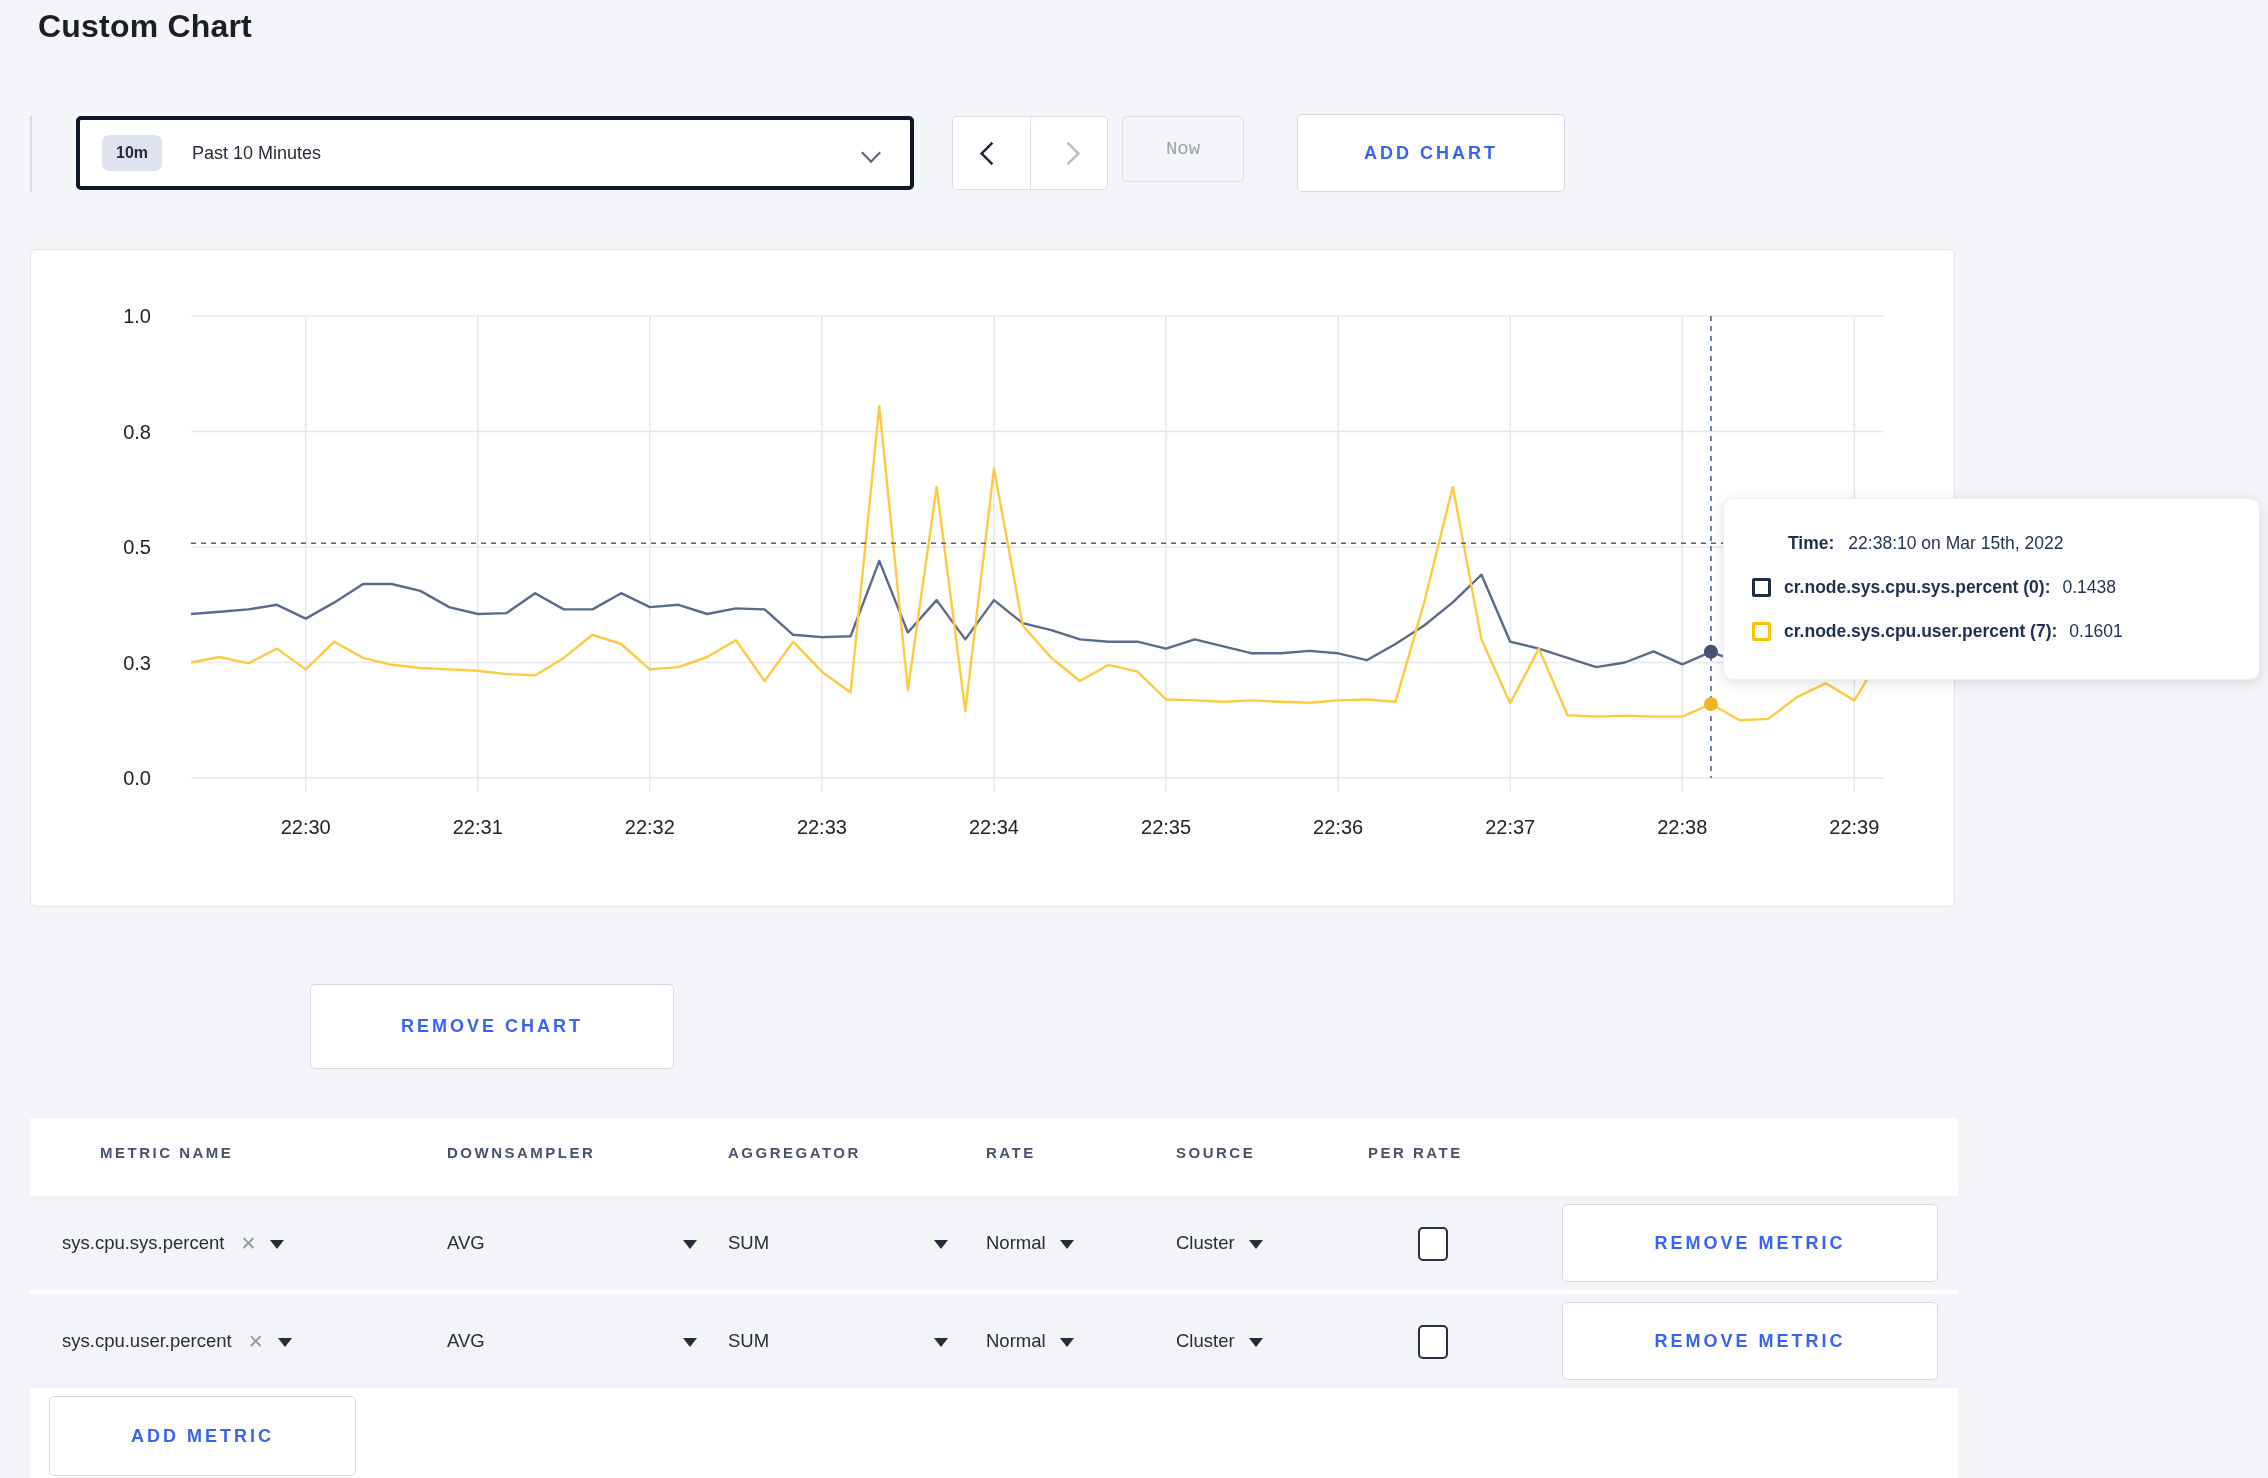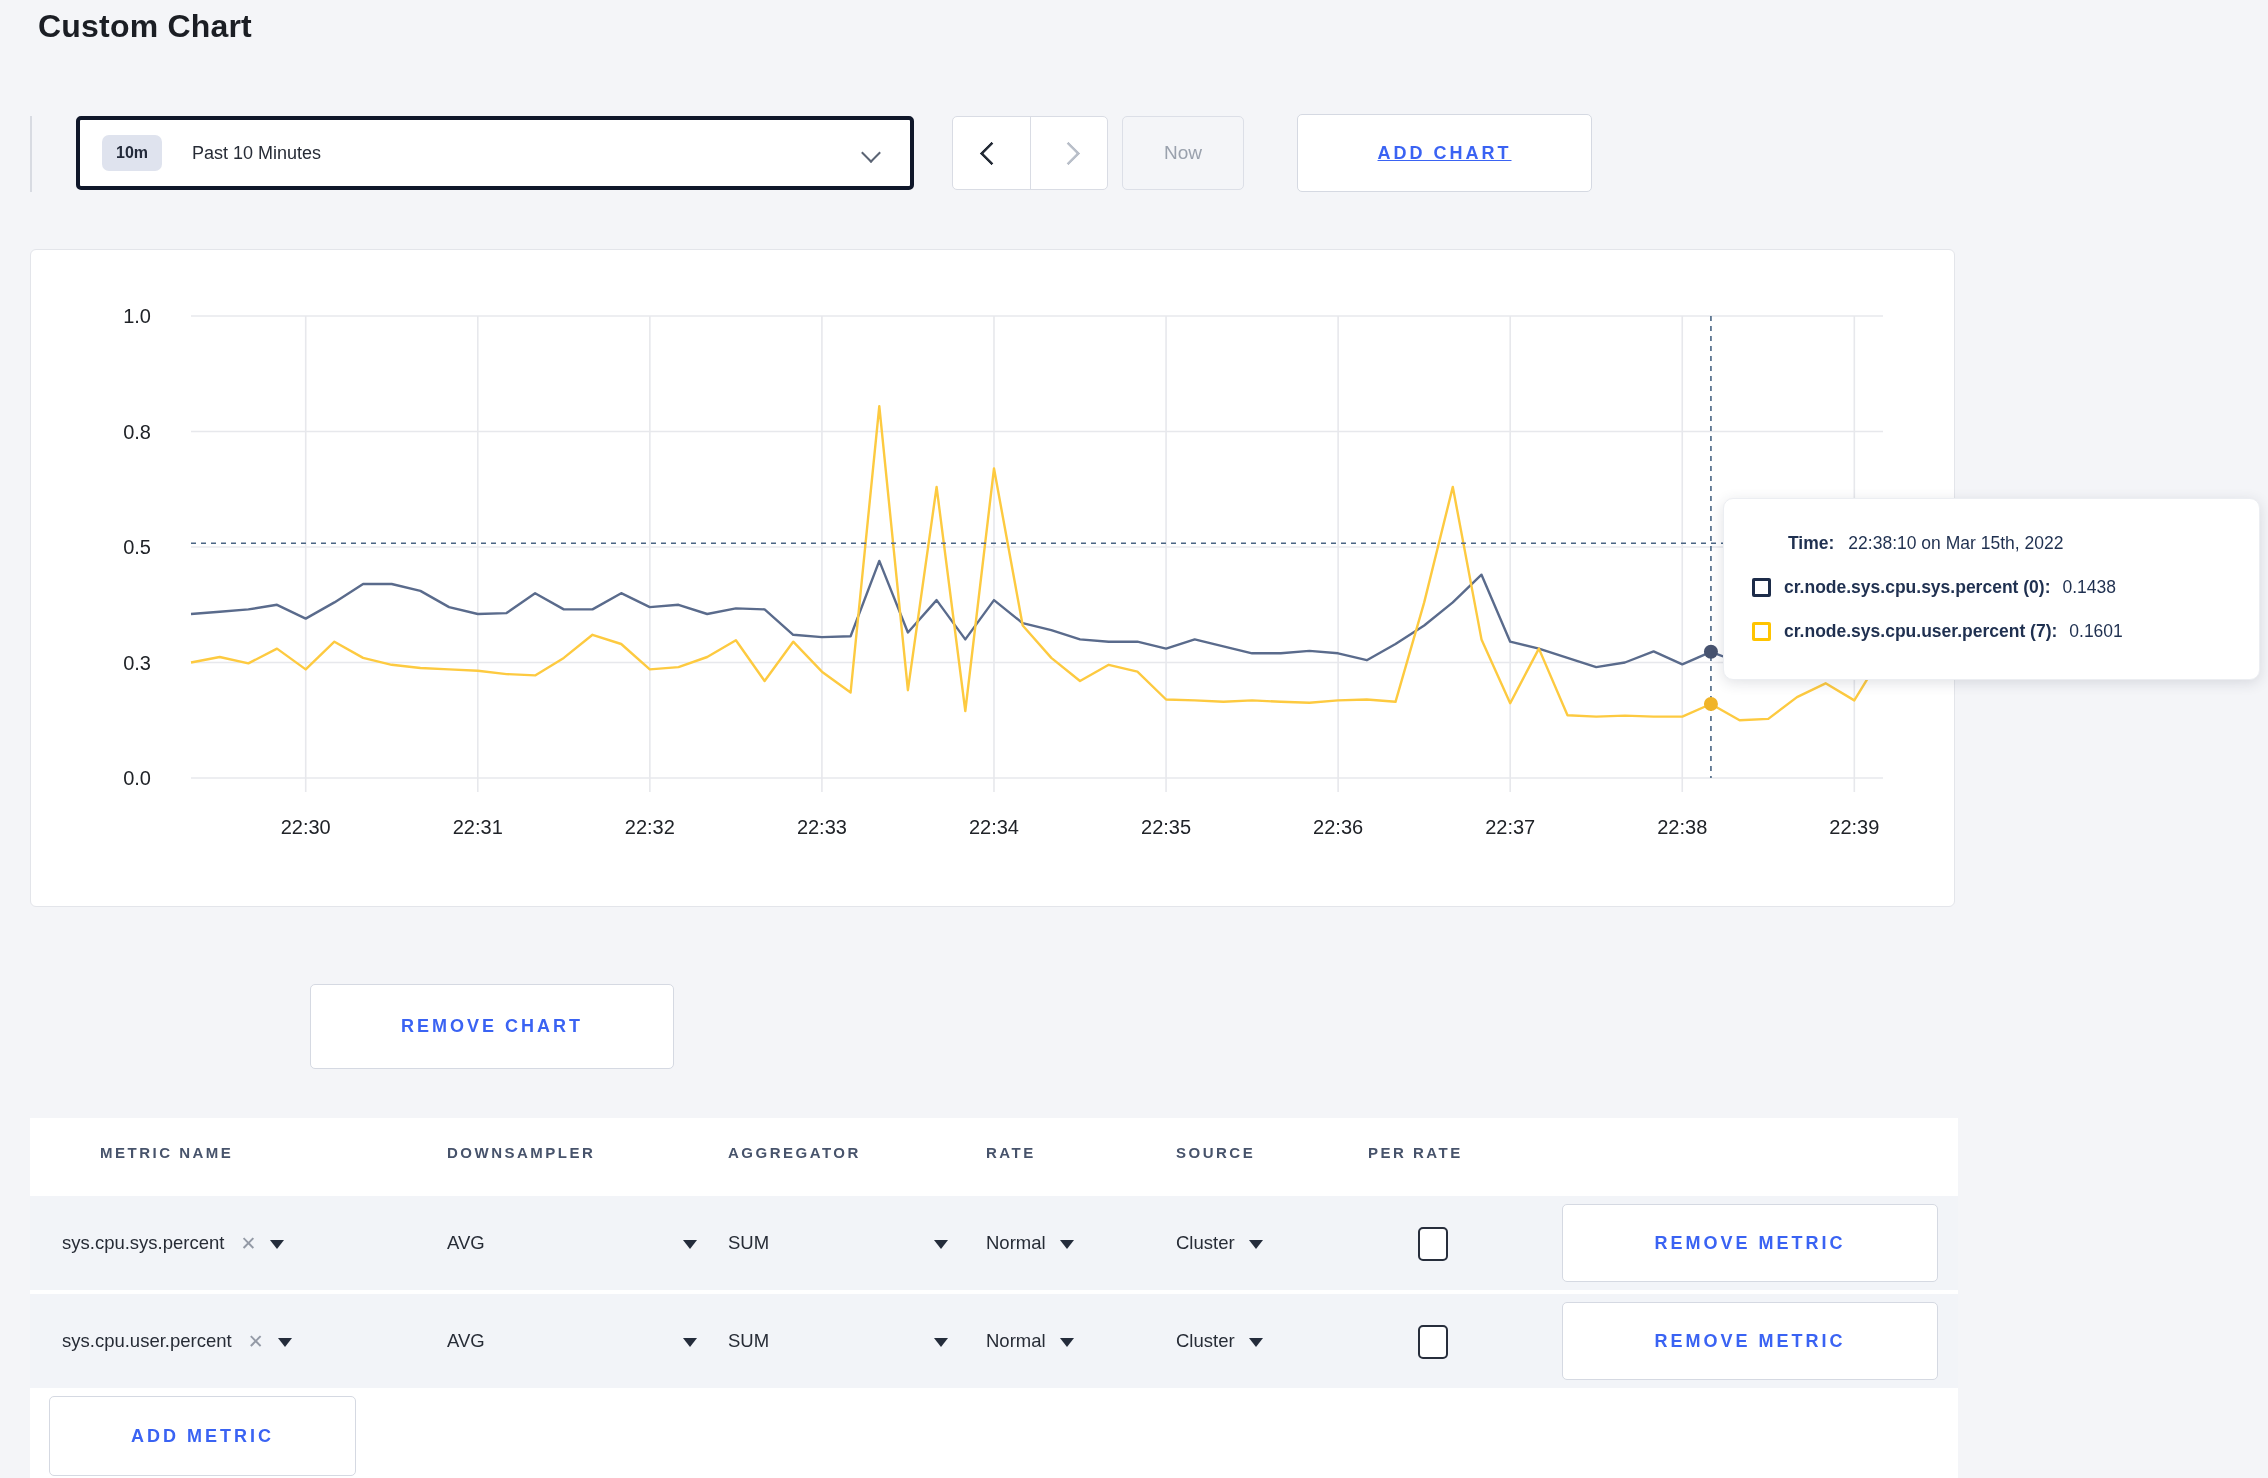--- a/index.html
+++ b/index.html
@@ -53,32 +53,32 @@
     width:14px;height:14px;
     border-left:3.5px solid #242b36;border-bottom:3.5px solid #242b36;
     transform:rotate(45deg);border-radius:1px;
   }
   .chev-right{
     width:14px;height:14px;
     border-right:3px solid #b9bfc9;border-top:3px solid #b9bfc9;
     transform:rotate(45deg);border-radius:1px;
   }
   .now-button{
-    left:1122px;top:116px;width:122px;height:74px;
+    left:1122px;top:116px;width:122px;height:66px;
     border:1px solid #dcdfe7;border-radius:5px;background:transparent;
     display:flex;align-items:center;justify-content:center;
-    font-size:19px;color:#9aa1ad;box-sizing:border-box;
+    font-size:19px;color:#9aa1ad;box-sizing:border-box;font-family:Liberation Mono, monospace;
   }
   .btn-blue-outline{
     background:#fff;border:1px solid #d5d9e2;border-radius:5px;
     display:flex;align-items:center;justify-content:center;
     font-size:18px;font-weight:600;letter-spacing:3px;color:#3a63f3;
     box-sizing:border-box;cursor:pointer;
   }
-  .add-chart-button{left:1297px;top:114px;width:295px;height:78px;text-decoration:underline;}
+  .add-chart-button{left:1297px;top:114px;width:268px;height:78px;}
 
   
   .chart-card{
     left:30px;top:249px;width:1925px;height:658px;
     background:#fff;border:1px solid #e3e5ea;border-radius:6px;
     box-sizing:border-box;
   }
   .chart-card svg{position:absolute;left:0;top:0;}
 
   

